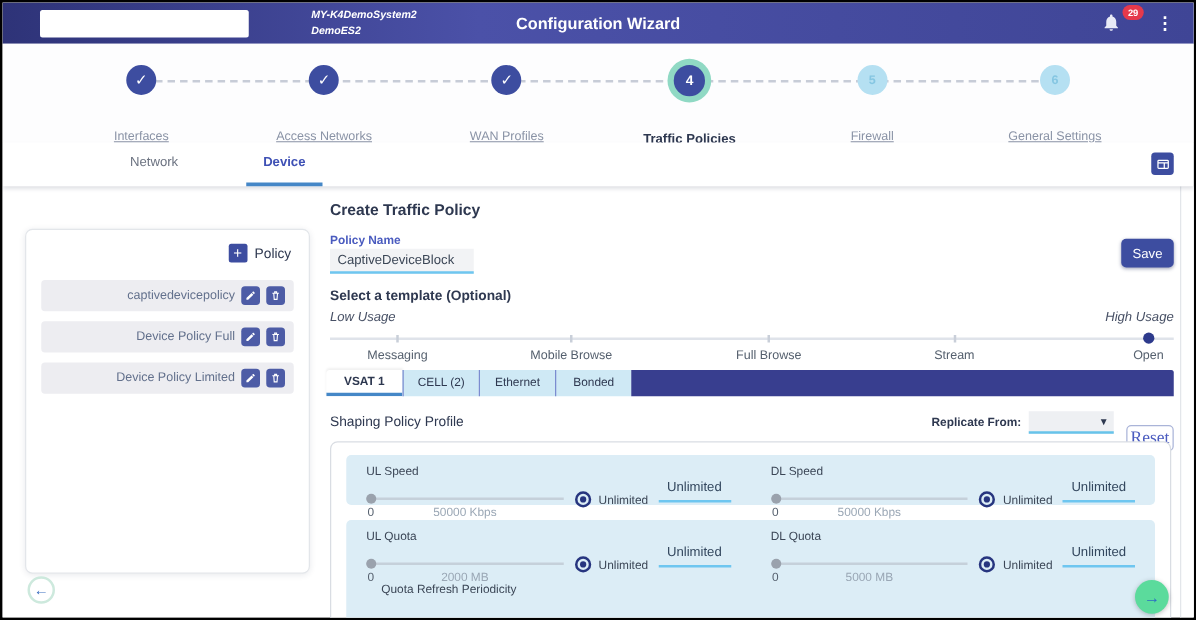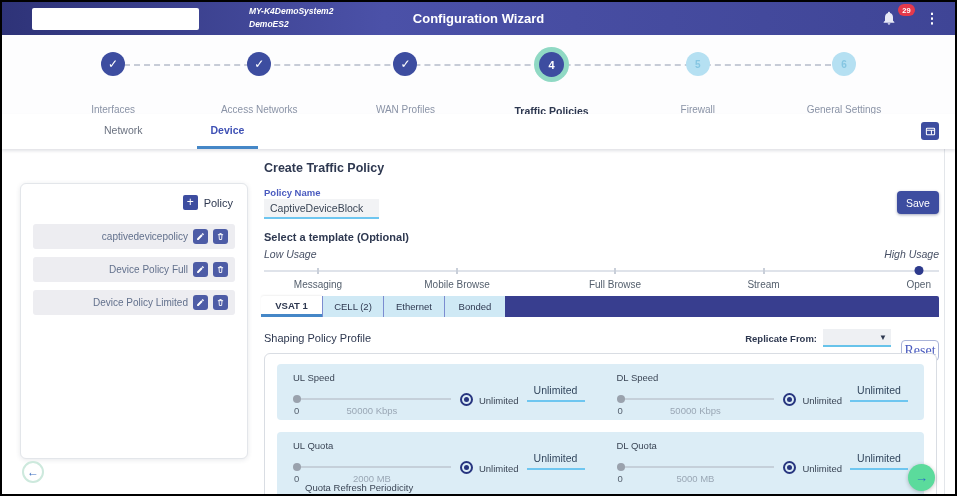--- a/index.html
+++ b/index.html
@@ -71,21 +71,21 @@
 
   .shaping-head-row { position:absolute; top:179px; left:0; right:0; height:22px; }
   .shaping-title { position:absolute; left:0; top:4px; font-size:11px; color:#2e3850; }
   .replicate-label { position:absolute; right:122px; top:5px; font-size:9.5px; font-weight:bold; color:#2e3850;margin-left:28px; }
   .replicate-dd { position:absolute; right:48px; top:1px; width:68px; height:18px; background:#eef0f3; border-bottom:2px solid #67c3ea; }
   .replicate-dd .arrow { position:absolute; right:4px; top:4px; font-size:8px; color:#2e3850; }
   .reset-btn { position:absolute; right:0; top:12px; width:38px; height:21px; background:#fff; border:1px solid #aab4d8; border-radius:4px; color:#4a5bbf; font-size:14px; font-family:Liberation Serif, serif; }
 
   .shaping-box { position:absolute; top:204px; left:0; right:2px; height:200px; border:1px solid #d9dde3; border-radius:6px; background:#fff; }
   .shape-card { margin:10px 12px 0; background:#dcedf6; border-radius:4px; display:flex; flex-wrap:wrap; }
-  .shape-card.row1 { height:56px; }
+  .shape-card.row1 { height:40px; }
   .shape-card.row2 { height:92px; }
   .half { width:50%; padding:8px 16px 0; position:relative; }
   .ctl-label { font-size:9.5px; color:#3b4656; }
   .ctl-row { display:flex; align-items:flex-start; margin-top:9px; }
   .track-wrap { flex:1; position:relative; height:24px; margin-right:9px; }
   .ctl-track { position:absolute; top:6px; left:0; right:0; height:2px; background:#c5d0da; }
   .ctl-dot { position:absolute; top:3px; left:0; width:8px; height:8px; border-radius:50%; background:#9aa2ad; }
   .ctl-min { position:absolute; left:1px; top:13px; font-size:9.5px; color:#55606e; }
   .ctl-max { position:absolute; left:0; right:0; top:13px; text-align:center; font-size:9.5px; color:#9aa7b5; }
   .radio { width:13px; height:13px; border:2px solid #27357f; border-radius:50%; display:flex; align-items:center; justify-content:center; margin-top:1px; flex:none; }

